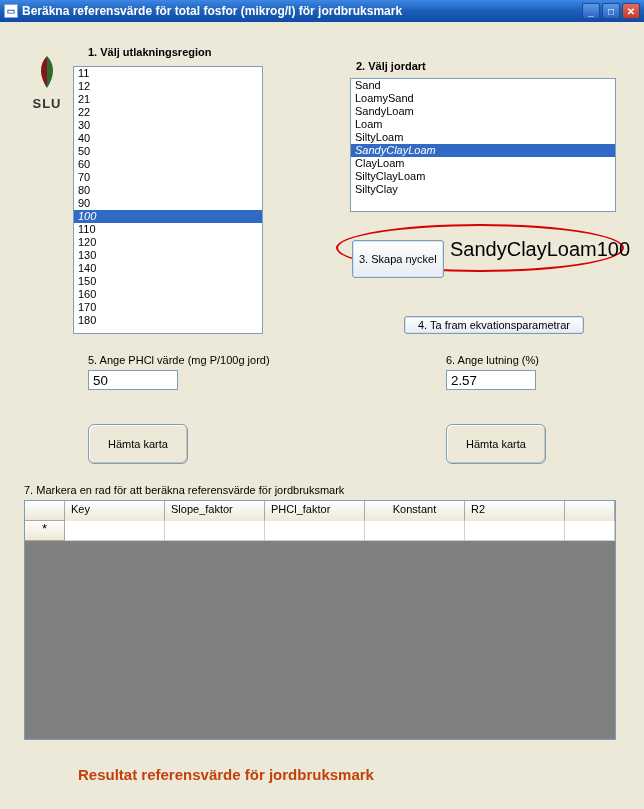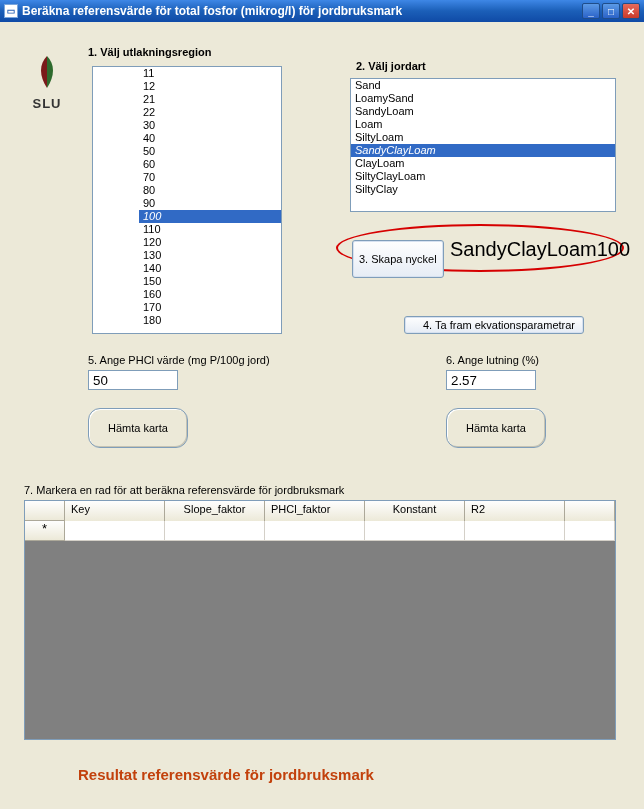--- a/index.html
+++ b/index.html
@@ -29,21 +29,21 @@
   .win-close { background: linear-gradient(to bottom,#e66a5b,#c83a2a); }
   .client { background:#ece9d8; height:787px; padding:10px 12px; position:relative; }
   .logo { position:absolute; left:20px; top:30px; width:54px; text-align:center; }
   .logo .text { font-weight:bold; color:#333; letter-spacing:1px; font-size:13px; margin-top:2px; }
   .label { position:absolute; font-weight:bold; color:#000; }
   .label-normal { position:absolute; color:#000; }
   .listbox { position:absolute; background:#fff; border:1px solid #7f9db9; overflow:hidden; }
   .listbox .opt { padding:0 4px; height:13px; line-height:13px; cursor:default; white-space:nowrap; }
   .listbox .opt.sel { background:#316ac5; color:#fff;font-style:italic; }
   .textbox { position:absolute; border:1px solid #7f9db9; background:#fff; padding:2px 4px; height:20px; }
-  .button { position:absolute; border:1px solid #7f9db9; background:#ece9d8; border-radius:12px; text-align:center; cursor:pointer; display:flex; align-items:center; justify-content:center; box-shadow: inset 1px 1px 0 #fff, inset -1px -1px 0 #c6c3b3; font-size:11px; }
+  .button { position:absolute; border:1px solid #7f9db9; background:#ece9d8; border-radius:6px; text-align:center; cursor:pointer; display:flex; align-items:center; justify-content:center; box-shadow: inset 1px 1px 0 #fff, inset -1px -1px 0 #c6c3b3; font-size:11px;margin-top:16px; }
   .chip-btn { position:absolute; border:1px solid #7f9db9; background:linear-gradient(to bottom,#fefefe,#e6ecf5); border-radius:3px; padding:12px 6px; font-size:11px; cursor:pointer; box-shadow:inset 0 0 0 1px #d6e1f0; }
   .ring { position:absolute; border:2px solid #d60000; border-radius:50%; pointer-events:none; }
   .keytext { position:absolute; font-size:20px; color:#000; }
   .grid { position:absolute; left:24px; top:478px; width:592px; height:240px; background:#808080; border:1px solid #7f9db9; }
   .ghead { display:flex; background:#ece9d8; height:20px; border-bottom:2px solid #4c1d95; }
   .gh { border-right:1px solid #aca899; background:linear-gradient(to bottom,#fefefe,#ece9d8); padding:2px 6px; height:20px; font-size:11px; color:#000; }
   .grow { display:flex; background:#fff; height:20px; }
   .gc { border-right:1px solid #d4d0c8; border-bottom:1px solid #d4d0c8; height:20px; }
   .rowhdr { width:40px; background:linear-gradient(to bottom,#fefefe,#ece9d8); border-right:1px solid #aca899; border-bottom:1px solid #aca899; text-align:center; font-size:13px; }
   .result { position:absolute; left:78px; top:744px; color:#c2410c; font-weight:bold; font-size:15px; }
@@ -66,21 +66,21 @@
 
   <div class="logo">
     <svg class="leaf" viewBox="0 0 40 40">
       <path d="M20 4 C12 12 12 24 20 36 C20 24 20 12 20 4 Z" fill="#7a1a1a"></path>
       <path d="M20 4 C28 12 28 24 20 36 C20 24 20 12 20 4 Z" fill="#2d6a2d"></path>
     </svg>
     <div class="text">SLU</div>
   </div>
 
   <div class="label" style="left:88px; top:24px;">1. Välj utlakningsregion</div>
-  <div class="listbox" id="region-list" style="left:92px; top:44px; width:190px; height:268px;padding-left:46px;">
+  <div class="listbox" id="region-list" style="left:73px; top:44px; width:190px; height:268px;">
       <div class="opt">11</div>
       <div class="opt">12</div>
       <div class="opt">21</div>
       <div class="opt">22</div>
       <div class="opt">30</div>
       <div class="opt">40</div>
       <div class="opt">50</div>
       <div class="opt">60</div>
       <div class="opt">70</div>
       <div class="opt">80</div>
@@ -106,38 +106,38 @@
       <div class="opt sel">SandyClayLoam</div>
       <div class="opt">ClayLoam</div>
       <div class="opt">SiltyClayLoam</div>
       <div class="opt">SiltyClay</div>
     </div>
 
   <div class="ring" style="left:336px; top:202px; width:288px; height:48px;"></div>
   <div class="chip-btn" style="left:352px; top:218px;">3. Skapa nyckel</div>
   <div class="keytext" style="left:450px; top:216px;">SandyClayLoam100</div>
 
-  <div class="chip-btn" style="left:404px; top:294px; width:180px; text-align:right; padding:2px 8px;">4. Ta fram ekvationsparametrar</div>
+  <div class="chip-btn" style="left:404px; top:294px; width:180px; text-align:center; padding:2px 8px;">4. Ta fram ekvationsparametrar</div>
 
   <div class="label-normal" style="left:88px; top:332px;">5. Ange PHCl värde (mg P/100g jord)</div>
   <input class="textbox" style="left: 88px; top: 348px; width: 90px;" value="50">
 
   <div class="label-normal" style="left:446px; top:332px;">6. Ange lutning (%)</div>
   <input class="textbox" style="left: 446px; top: 348px; width: 90px;" value="2.57">
 
   <div class="button" style="left:88px; top:386px; width:100px; height:40px;">Hämta karta</div>
   <div class="button" style="left:446px; top:386px; width:100px; height:40px;">Hämta karta</div>
 
   <div class="label-normal" style="left:24px; top:462px;">7. Markera en rad för att beräkna referensvärde för jordbruksmark</div>
 
   <div class="grid">
     <div class="ghead" id="grid-head">
         <div class="gh rowhdr" style="width: 40px;"></div>
         <div class="gh" style="width: 100px;">Key</div>
-        <div class="gh" style="width: 100px; text-align: center;">Slope_faktor</div>
+        <div class="gh" style="width: 100px;">Slope_faktor</div>
         <div class="gh" style="width: 100px;">PHCl_faktor</div>
         <div class="gh" style="width: 100px; text-align: center;">Konstant</div>
         <div class="gh" style="width: 100px;">R2</div>
         <div class="gh" style="flex: 1 1 0%;"></div>
       </div>
     <div class="grow" id="grid-newrow">
         <div class="rowhdr gc">*</div>
         <div class="gc" style="width: 100px;"></div>
         <div class="gc" style="width: 100px;"></div>
         <div class="gc" style="width: 100px;"></div>

